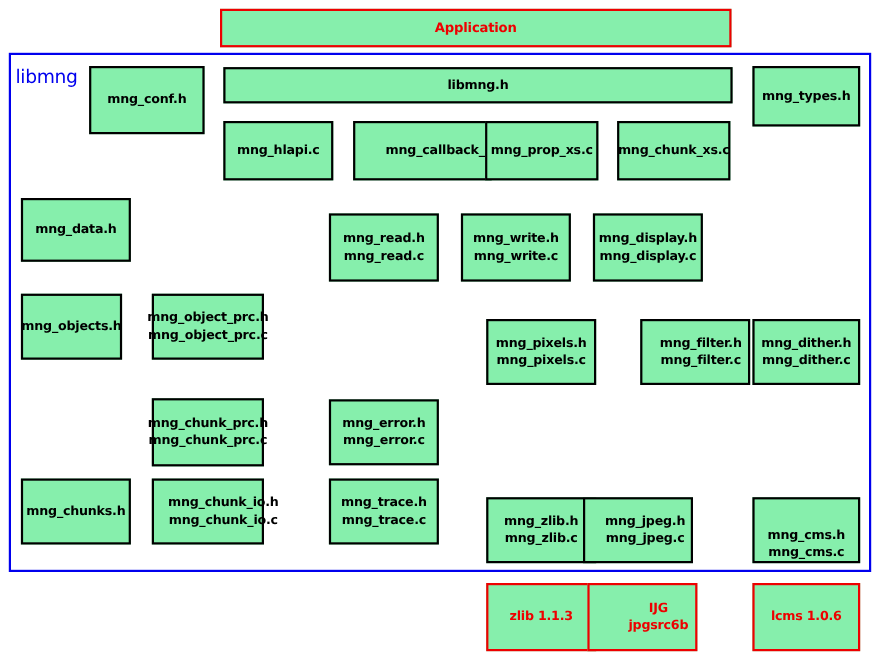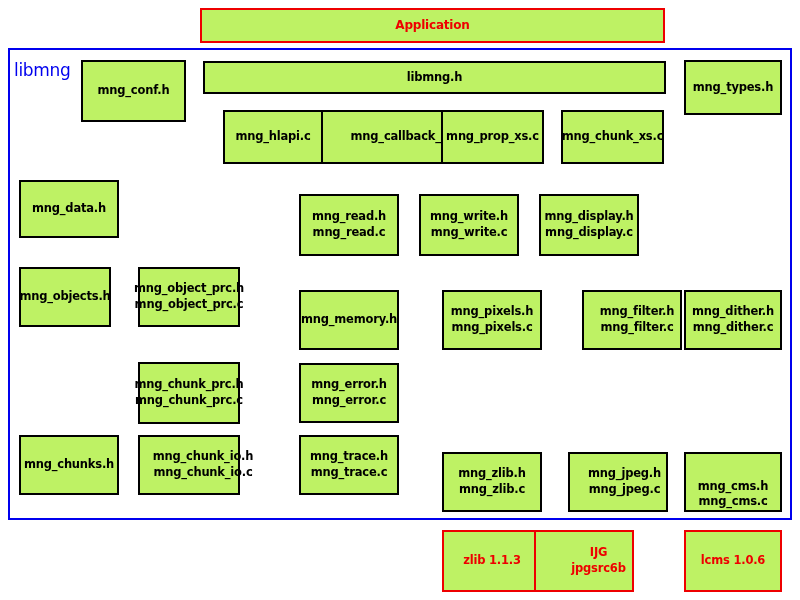--- a/index.html
+++ b/index.html
@@ -20,21 +20,21 @@
   }
   
   .box {
     position: absolute;
     box-sizing: border-box;
     display: flex;
     flex-direction: column;
     align-items: center;
     justify-content: center;
     text-align: center;
-    background: #bef264;
+    background: #86efac;
     font-weight: bold;
     line-height: 1.35;
     letter-spacing: -0.2px;
   }
   .box .ln {
     display: block;
     white-space: nowrap;
   }
   
   .mod {
@@ -82,21 +82,21 @@
   </div>
 
   <div class="box mod" style="left:203px; top:61px; width:463px; height:33px;align-items:center;">
     <span class="ln">libmng.h</span>
   </div>
 
   <div class="box mod" style="left:684px; top:60px; width:98px; height:55px;">
     <span class="ln">mng_types.h</span>
   </div>
 
-  <div class="box mod" style="left:203px; top:110px; width:100px; height:54px;margin-left:20px;">
+  <div class="box mod" style="left:203px; top:110px; width:100px; height:54px;">
     <span class="ln">mng_hlapi.c</span>
   </div>
 
   <div class="box mod" style="left:321px; top:110px; width:126px; height:54px;padding-left:48px;">
     <span class="ln">mng_callback_xs.c</span>
   </div>
 
   <div class="box mod" style="left:441px; top:110px; width:103px; height:54px;">
     <span class="ln">mng_prop_xs.c</span>
   </div>
@@ -126,23 +126,20 @@
 
   <div class="box mod" style="left:19px; top:267px; width:92px; height:60px;">
     <span class="ln">mng_objects.h</span>
   </div>
 
   <div class="box mod" style="left:138px; top:267px; width:102px; height:60px;">
     <span class="ln">mng_object_prc.h</span>
     <span class="ln">mng_object_prc.c</span>
   </div>
 
-  <div class="box mod" style="left:299px; top:290px; width:100px; height:60px;">
-    <span class="ln">mng_memory.h</span>
-  </div>
 
   <div class="box mod" style="left:442px; top:290px; width:100px; height:60px;">
     <span class="ln">mng_pixels.h</span>
     <span class="ln">mng_pixels.c</span>
   </div>
 
   <div class="box mod" style="left:582px; top:290px; width:100px; height:60px;padding-left:10px;">
     <span class="ln">mng_filter.h</span>
     <span class="ln">mng_filter.c</span>
   </div>
@@ -174,21 +171,21 @@
   <div class="box mod" style="left:299px; top:435px; width:100px; height:60px;">
     <span class="ln">mng_trace.h</span>
     <span class="ln">mng_trace.c</span>
   </div>
 
   <div class="box mod" style="left:442px; top:452px; width:100px; height:60px;">
     <span class="ln">mng_zlib.h</span>
     <span class="ln">mng_zlib.c</span>
   </div>
 
-  <div class="box mod" style="left:568px; top:452px; width:100px; height:60px;padding-left:13px;">
+  <div class="box mod" style="left:530px; top:452px; width:100px; height:60px;padding-left:13px;">
     <span class="ln">mng_jpeg.h</span>
     <span class="ln">mng_jpeg.c</span>
   </div>
 
   <div class="box mod" style="left:684px; top:452px; width:98px; height:60px;justify-content:flex-end;">
     <span class="ln">mng_cms.h</span>
     <span class="ln">mng_cms.c</span>
   </div>
 
   <div class="box ext" style="left:442px; top:530px; width:100px; height:62px;">

